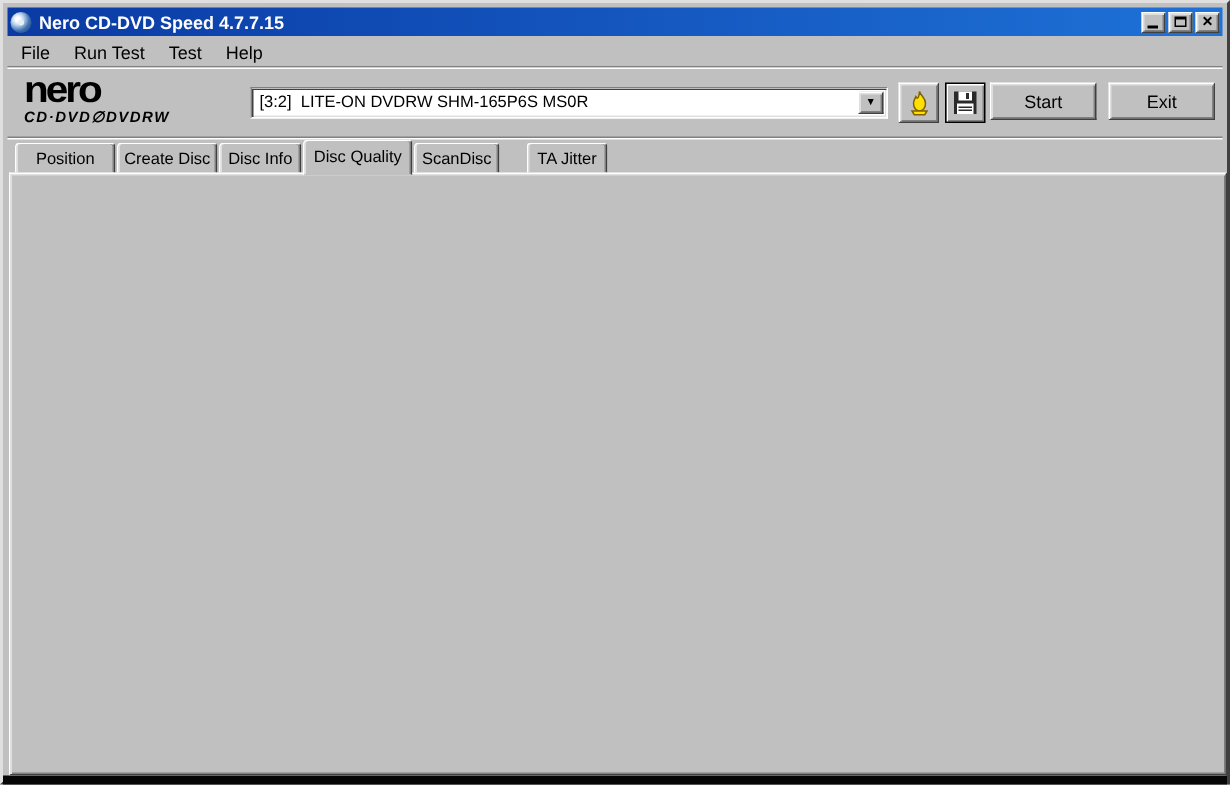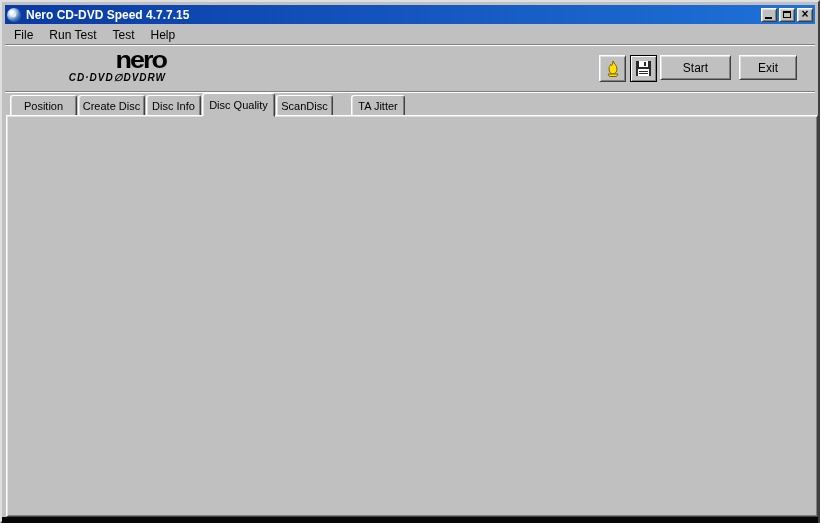--- a/index.html
+++ b/index.html
@@ -29,21 +29,21 @@
   .glyph-close { font-size:12px; font-weight:bold; margin-top:-1px; }
 
   
   .menubar { position:absolute; left:4px; top:24px; right:4px; height:18px;
              display:flex; align-items:center; font-size:12px; }
   .menu-item { padding:1px 8px; }
   .hsep { position:absolute; left:3px; right:3px; height:2px;
           border-top:1px solid #808080; border-bottom:1px solid #ffffff; }
 
   
-  .logo { position:absolute; left:14px; top:46px; width:150px; text-align:right; }
+  .logo { position:absolute; left:14px; top:46px; width:150px; text-align:left; }
   .logo-brand { font-size:27px; font-weight:800; letter-spacing:-2px; line-height:24px;
                 transform:scaleY(.92); }
   .logo-product { font-size:10px; font-weight:bold; font-style:italic; letter-spacing:1px;
                   white-space:nowrap; }
   .combo { position:absolute; left:165px; top:56px; width:425px; height:21px; background:#fff;
            border:1px solid; border-color:#808080 #ffffff #ffffff #808080;
            box-shadow:inset 1px 1px 0 #404040, inset -1px -1px 0 #dfdfdf; }
   .combo-text { position:absolute; left:5px; top:3px; white-space:pre; }
   .combo-arrow { position:absolute; right:2px; top:2px; bottom:2px; width:17px; background:#c0c0c0;
                  border:1px solid; border-color:#ffffff #404040 #404040 #ffffff;
@@ -136,41 +136,45 @@
     <span class="menu-item">Test</span>
     <span class="menu-item">Help</span>
   </div>
   <div class="hsep" style="top:42px;"></div>
 
   <div class="logo">
     <div class="logo-brand">nero</div>
     <div class="logo-product"><span>CD·DVD</span><span>∅</span><span>DVDRW</span></div>
   </div>
 
+  <div class="combo">
+    <span class="combo-text">[3:2]  LITE-ON DVDRW SHM-165P6S MS0R</span>
+    <span class="combo-arrow">▼</span>
+  </div>
 
   <div class="toolbtn" style="left:597px;">
     <svg width="18" height="18" viewBox="0 0 18 18">
       <path d="M9 1 C10 4 13 5 13 9 C13 12 11 14 9 14 C7 14 5 12 5 9 C5 7 6 6 6.5 4.5 C7.5 6 8.5 6 9 1 Z" fill="#ffe000" stroke="#806000" stroke-width="1"></path>
       <path d="M4 14 L14 14 L12.5 16.5 L5.5 16.5 Z" fill="#ffe000" stroke="#806000" stroke-width="1"></path>
     </svg>
   </div>
   <div class="toolbtn save-frame" style="left:628px;">
     <svg width="17" height="17" viewBox="0 0 17 17">
       <rect x="1" y="1" width="15" height="15" fill="#2a2a2a"></rect>
       <rect x="4" y="1" width="9" height="6" fill="#ffffff"></rect>
       <rect x="9" y="2" width="2" height="4" fill="#2a2a2a"></rect>
       <rect x="3" y="9" width="11" height="7" fill="#ffffff"></rect>
       <rect x="4" y="11" width="9" height="1" fill="#2a2a2a"></rect>
       <rect x="4" y="13" width="9" height="1" fill="#2a2a2a"></rect>
     </svg>
   </div>
   <div class="pushbtn" style="left:658px; width:71px;">
       <span>Start</span>
     </div>
-  <div class="pushbtn" style="left:737px; width:58px;align-items:center;">
+  <div class="pushbtn" style="left:737px; width:71px;align-items:center;">
       <span>Exit</span>
     </div>
   <div class="hsep" style="top:89px;"></div>
 
   <div class="tab" style="left:8px; width:67px;">Position</div>
   <div class="tab" style="left:76px; width:67px;">Create Disc</div>
   <div class="tab" style="left:144px; width:55px;">Disc Info</div>
   <div class="tab active" style="left:200px; width:73px;">Disc Quality</div>
   <div class="tab" style="left:274px; width:57px;">ScanDisc</div>
   <div class="tab" style="left:332px; width:54px;margin-left:17px;">TA Jitter</div>

